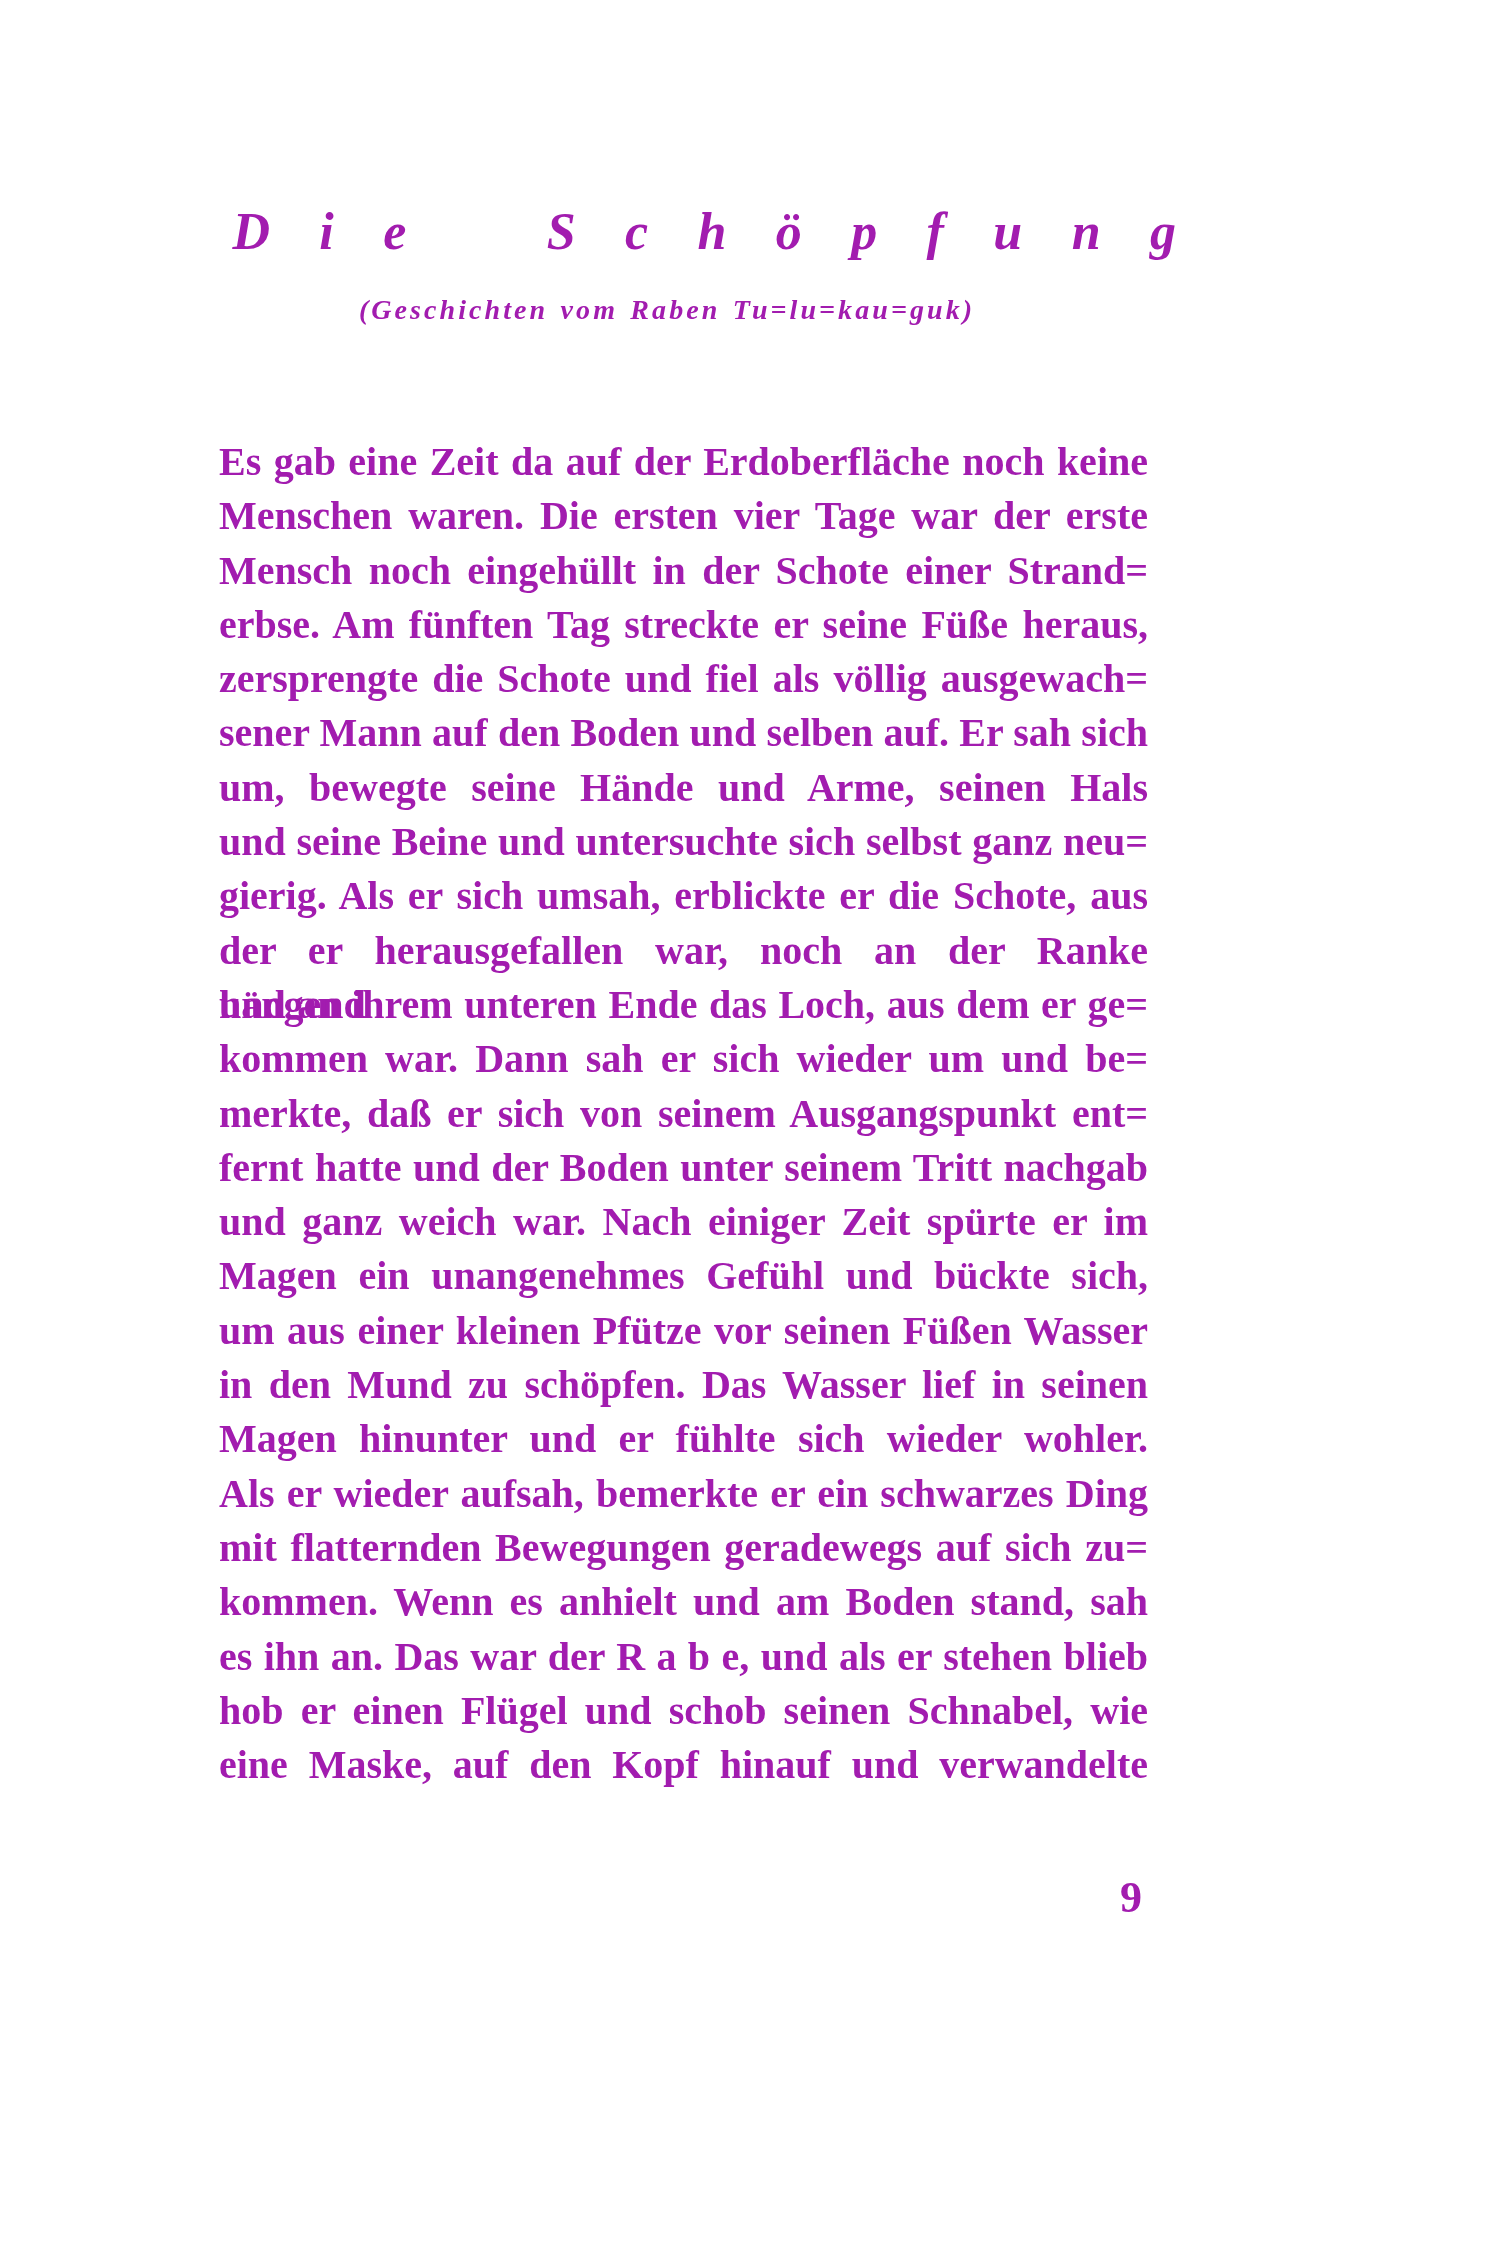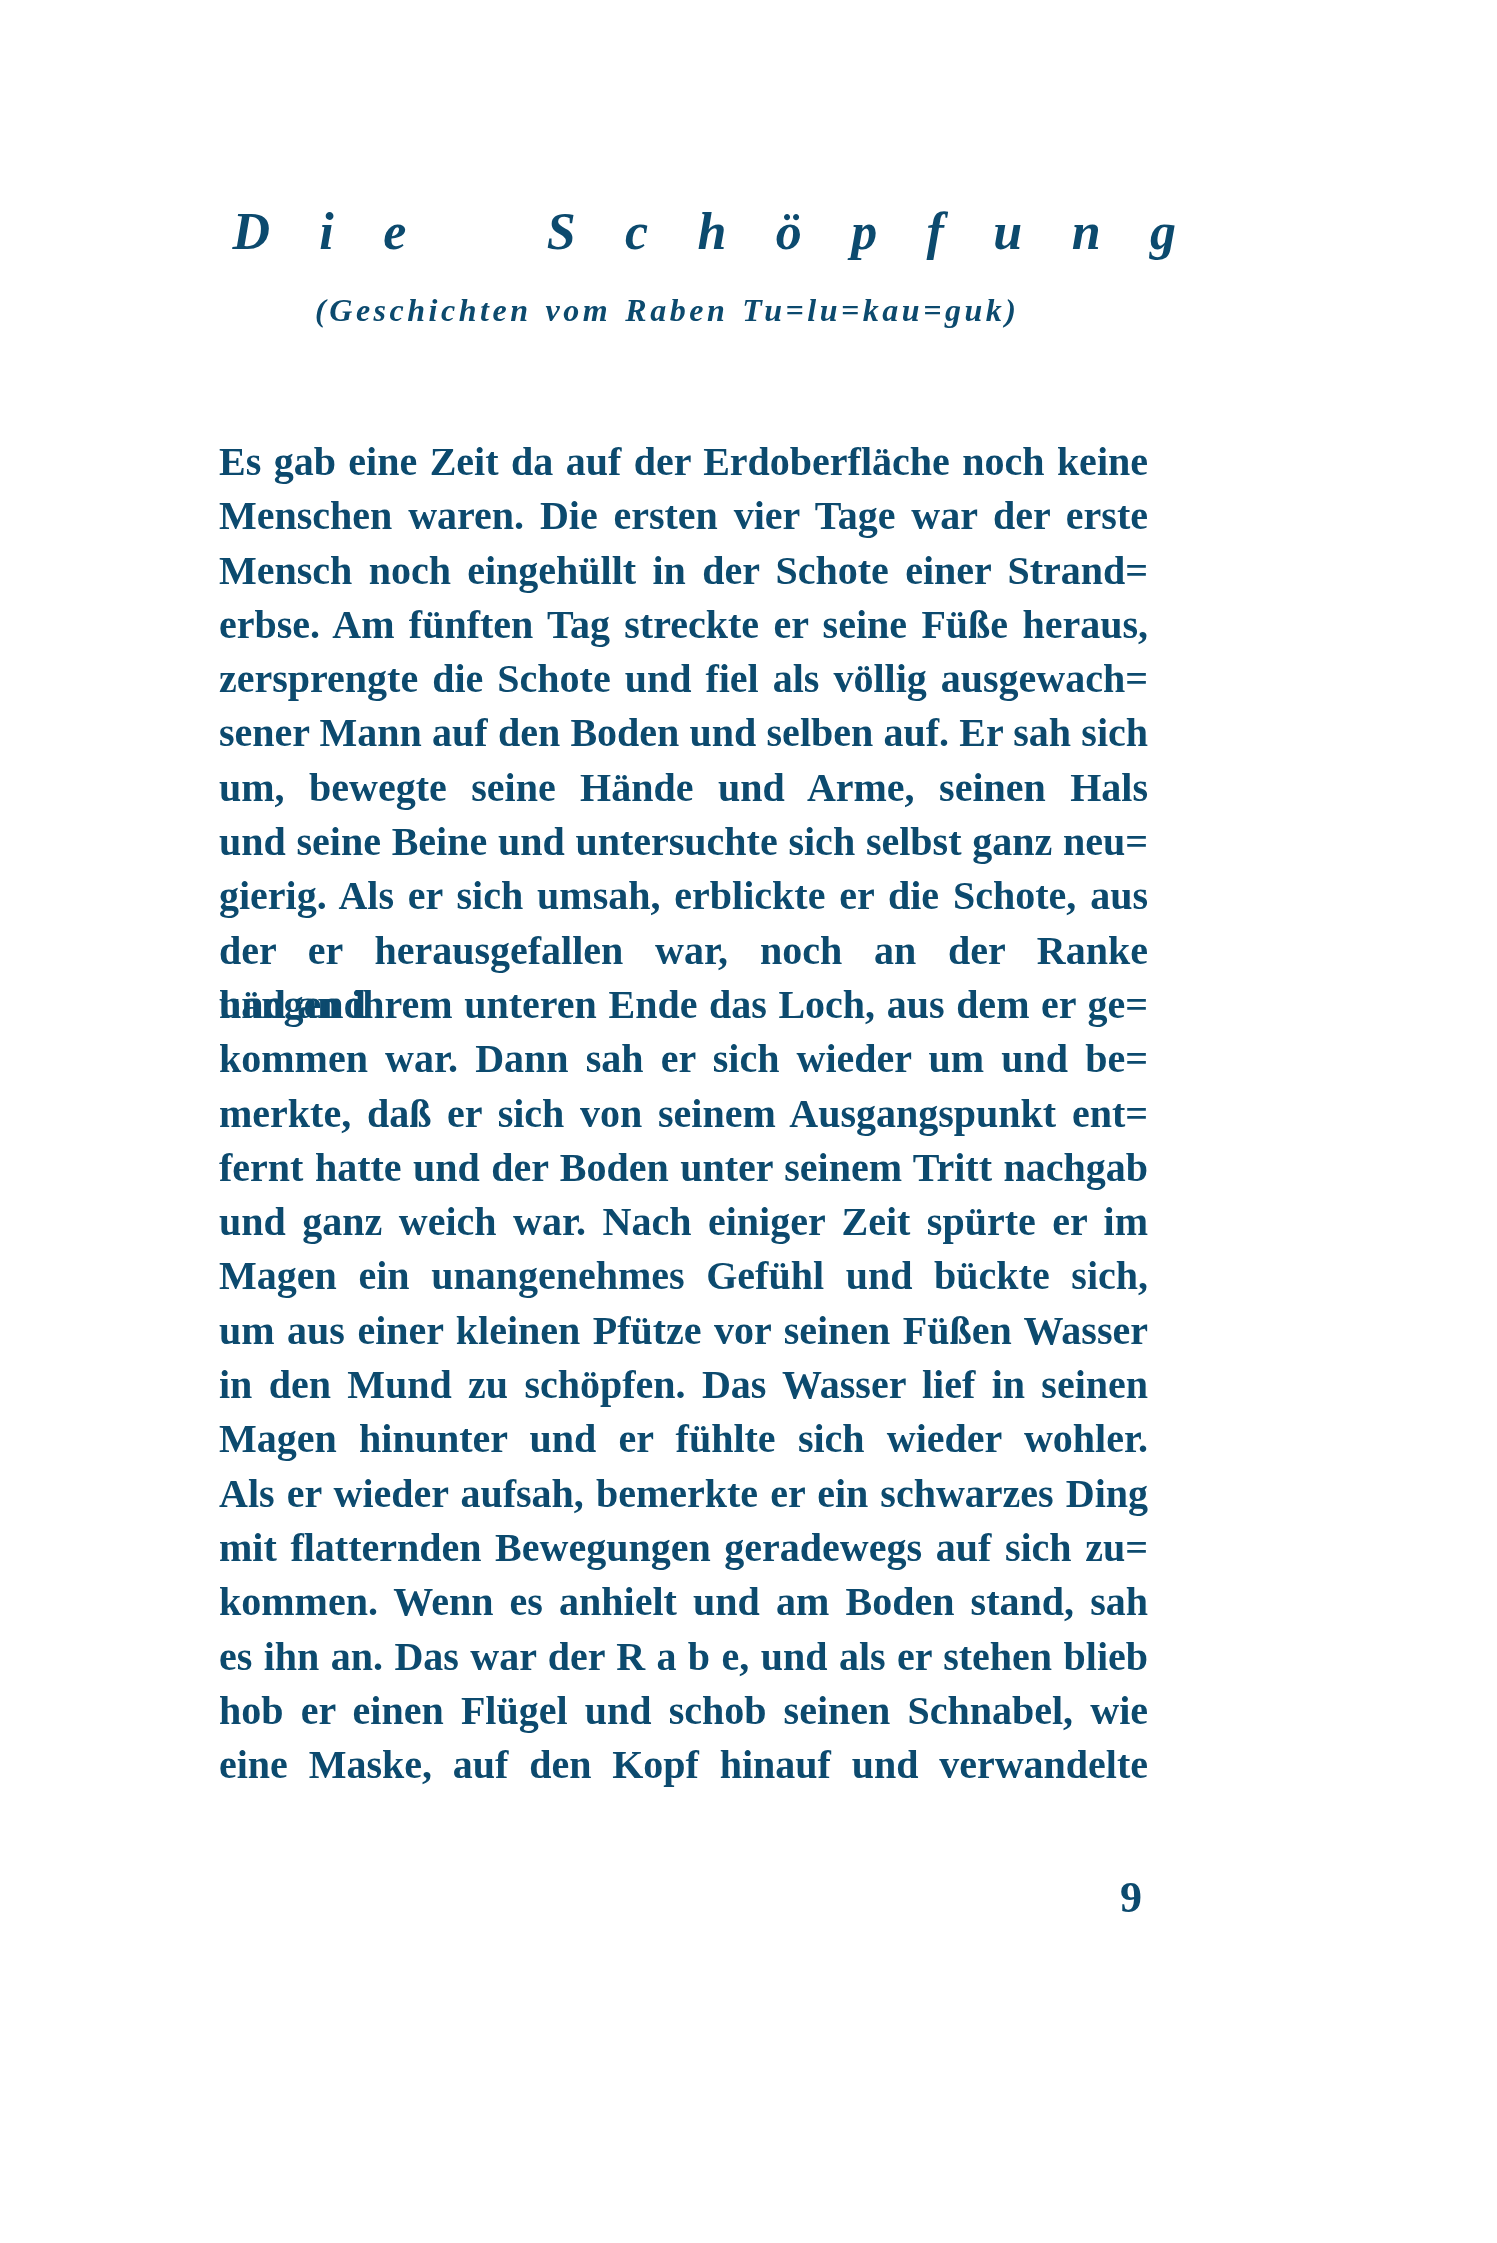--- a/index.html
+++ b/index.html
@@ -6,21 +6,21 @@
     margin: 0;
     padding: 0;
     background: #e8e8e8;
   }
   .page {
     position: relative;
     width: 1497px;
     height: 2243px;
     margin: 0 auto;
     background: #ffffff;
-    color: #0c4a6e;
+    color: #a21caf;
     font-family: "Liberation Serif", serif;
     overflow: hidden;
   }
   .chapter-title {
     position: absolute;
     left: 183px;
     top: 200px;
     width: 965px;
     text-align: center;
     font-style: italic;
@@ -34,21 +34,21 @@
     white-space: nowrap;
   }
   .chapter-subtitle {
     position: absolute;
     left: 183px;
     top: 284px;
     width: 965px;
     text-align: center;
     font-style: italic;
     font-weight: bold;
-    font-size: 32px;
+    font-size: 28px;
     line-height: 52px;
     letter-spacing: 0.11em;
     word-spacing: 0.08em;
     padding-left: 0.11em;
     box-sizing: border-box;
     white-space: nowrap;
   }
   .body-text {
     position: absolute;
     left: 183px;

